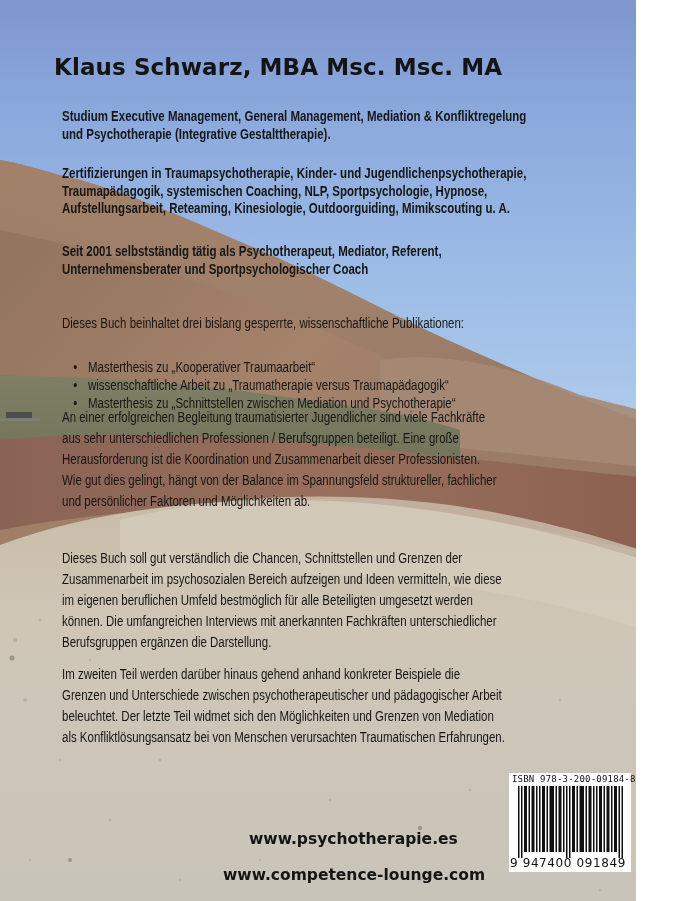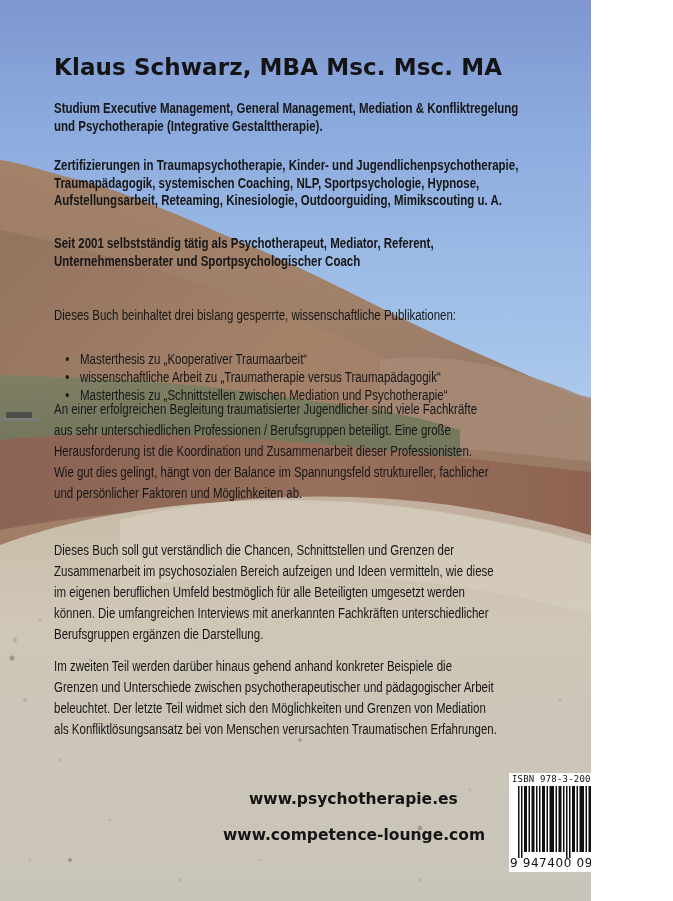--- a/index.html
+++ b/index.html
@@ -1,50 +1,50 @@
 <!DOCTYPE html>
 <html><head>
 <meta charset="utf-8">
 <style>
   html, body { margin: 0; padding: 0; }
   body {
     width: 673px; height: 901px; overflow: hidden; position: relative;
     font-family: "Liberation Sans", sans-serif;
   }
   .cover {
-    position: absolute; inset: 0; width: 591px; height: 901px; overflow: hidden;
+    position: absolute; inset: 0; width: 636px; height: 901px; overflow: hidden;
     background: linear-gradient(180deg, #7f96cf 0%, #8aa8dc 12%, #9cbbe6 30%, #a9c6ea 42%, #b3cdea 48%);
   }
   
   .mountain {
     position: absolute; left: 0; top: 0; width: 673px; height: 901px;
   }
   .content {
     position: absolute; left: 54px; top: 0; width: 600px; color: #111;
   }
   .title {
     position: absolute; top: 54px; left: 0;
     font-family: "DejaVu Sans", sans-serif; font-size: 23px; font-weight: bold;
     letter-spacing: 0.1px; color: #141414; white-space: nowrap;
   }
   .p {
-    position: absolute; left: 0; margin: 0;
+    position: absolute; left: 0; margin: 8px;
     font-family: "Liberation Sans Narrow", "Liberation Sans", sans-serif;
     font-stretch: condensed;
     font-size: 14px; line-height: 17.5px; color: #161616;
     transform-origin: left top;
     white-space: nowrap;
   }
   .cond { display: inline-block; transform: scaleX(0.82); transform-origin: left center; }
   .bold { font-weight: bold; }
   .line { display: block; white-space: nowrap; }
   .body-p { line-height: 21px; }
   .url {
     position: absolute; font-family: "DejaVu Sans", sans-serif; font-weight: bold;
-    font-size: 15.5px; color: #151515; white-space: nowrap;
+    font-size: 15.5px; color: #151515; white-space: nowrap; margin-top: 40px;
   }
   .barcode-box {
     position: absolute; left: 509px; top: 773px; width: 122px; height: 99px;
     background: #fff;
   }
   .isbn-top {
     position: absolute; left: 3px; top: 1px; font-family: "DejaVu Sans Mono", monospace;
     font-size: 9px; color: #111; white-space: nowrap; letter-spacing: 0.2px;
   }
   .bars {

